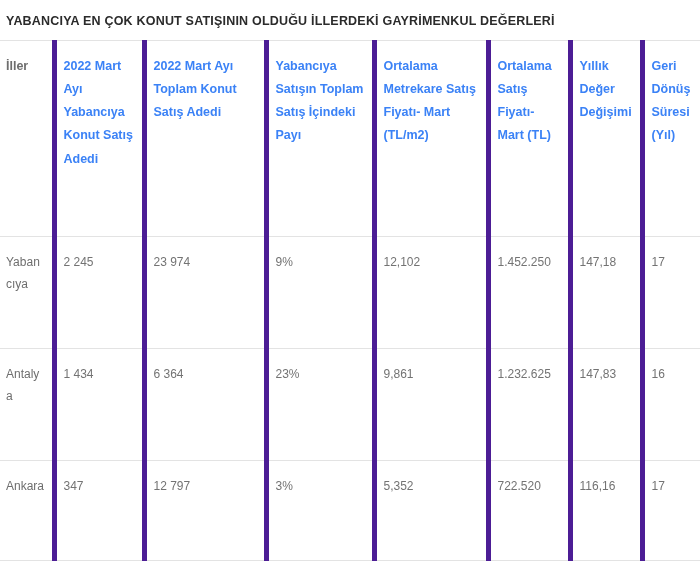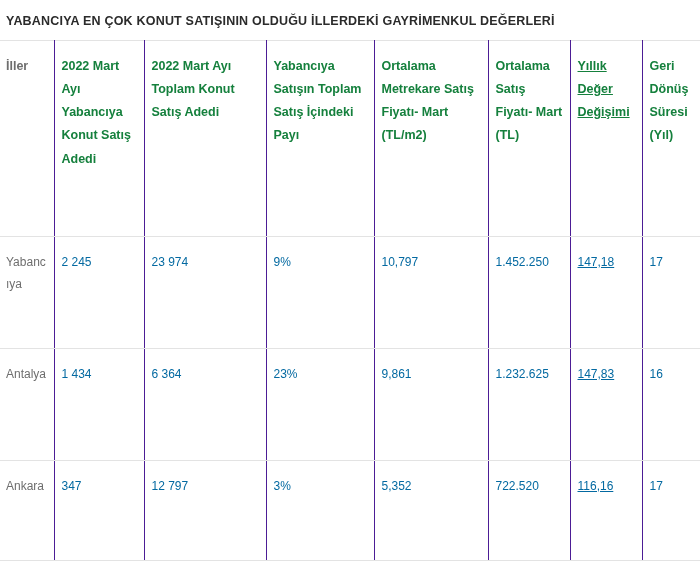--- a/index.html
+++ b/index.html
@@ -28,38 +28,38 @@
     white-space: nowrap;
   }
   table {
     border-collapse: collapse;
     width: 700px;
     table-layout: fixed;
   }
   th, td {
     vertical-align: top;
     text-align: left;
-    border-right: 1px solid #4c1d95;
+    border-right: 5px solid #4c1d95;
     border-bottom: 1px solid #e3e3e3;
     padding: 14px 7px 14px 7px;
     box-sizing: border-box;
     word-wrap: break-word;
     overflow-wrap: break-word;
   }
   thead th {
     border-top: 1px solid #e3e3e3;
     font-size: 12.5px;
     font-weight: bold;
-    color: #15803d;
+    color: #3b82f6;
     line-height: 1.85;
     height: 196px;
   }
   tbody td {
     font-size: 12px;
-    color: #0369a1;
+    color: #737373;
     line-height: 1.85;
     font-weight: normal;
   }
   tbody tr { height: 112px; }
   tbody tr:last-child { height: 100px; }
   
   thead th:first-child,
   tbody td:first-child {
     border-left: none;
     padding-left: 6px;
@@ -68,21 +68,21 @@
   thead th:last-child,
   tbody td:last-child {
     border-right: none;
   }
   .c0 { width: 54px; }
   .c1 { width: 90px; }
   .c2 { width: 122px; }
   .c3 { width: 108px; }
   .c4 { width: 114px; }
   .c5 { width: 82px; }
-  .c6 { width: 72px; text-decoration: underline; }
+  .c6 { width: 72px; }
   .c7 { width: 58px; }
 </style>
 </head>
 <body>
 
 <div class="wrap">
 
   <div class="title">YABANCIYA EN ÇOK KONUT SATIŞININ OLDUĞU İLLERDEKİ GAYRİMENKUL DEĞERLERİ</div>
 
   <table>
@@ -97,21 +97,21 @@
         <th class="c6">Yıllık Değer Değişimi</th>
         <th class="c7">Geri Dönüş Süresi (Yıl)</th>
       </tr>
     </thead>
     <tbody>
       <tr>
         <td class="c0">Yabancıya</td>
         <td class="c1">2 245</td>
         <td class="c2">23 974</td>
         <td class="c3">9%</td>
-        <td class="c4">10,797</td>
+        <td class="c4">12,102</td>
         <td class="c5">1.452.250</td>
         <td class="c6">147,18</td>
         <td class="c7">17</td>
       </tr>
       <tr>
         <td class="c0">Antalya</td>
         <td class="c1">1 434</td>
         <td class="c2">6 364</td>
         <td class="c3">23%</td>
         <td class="c4">9,861</td>

